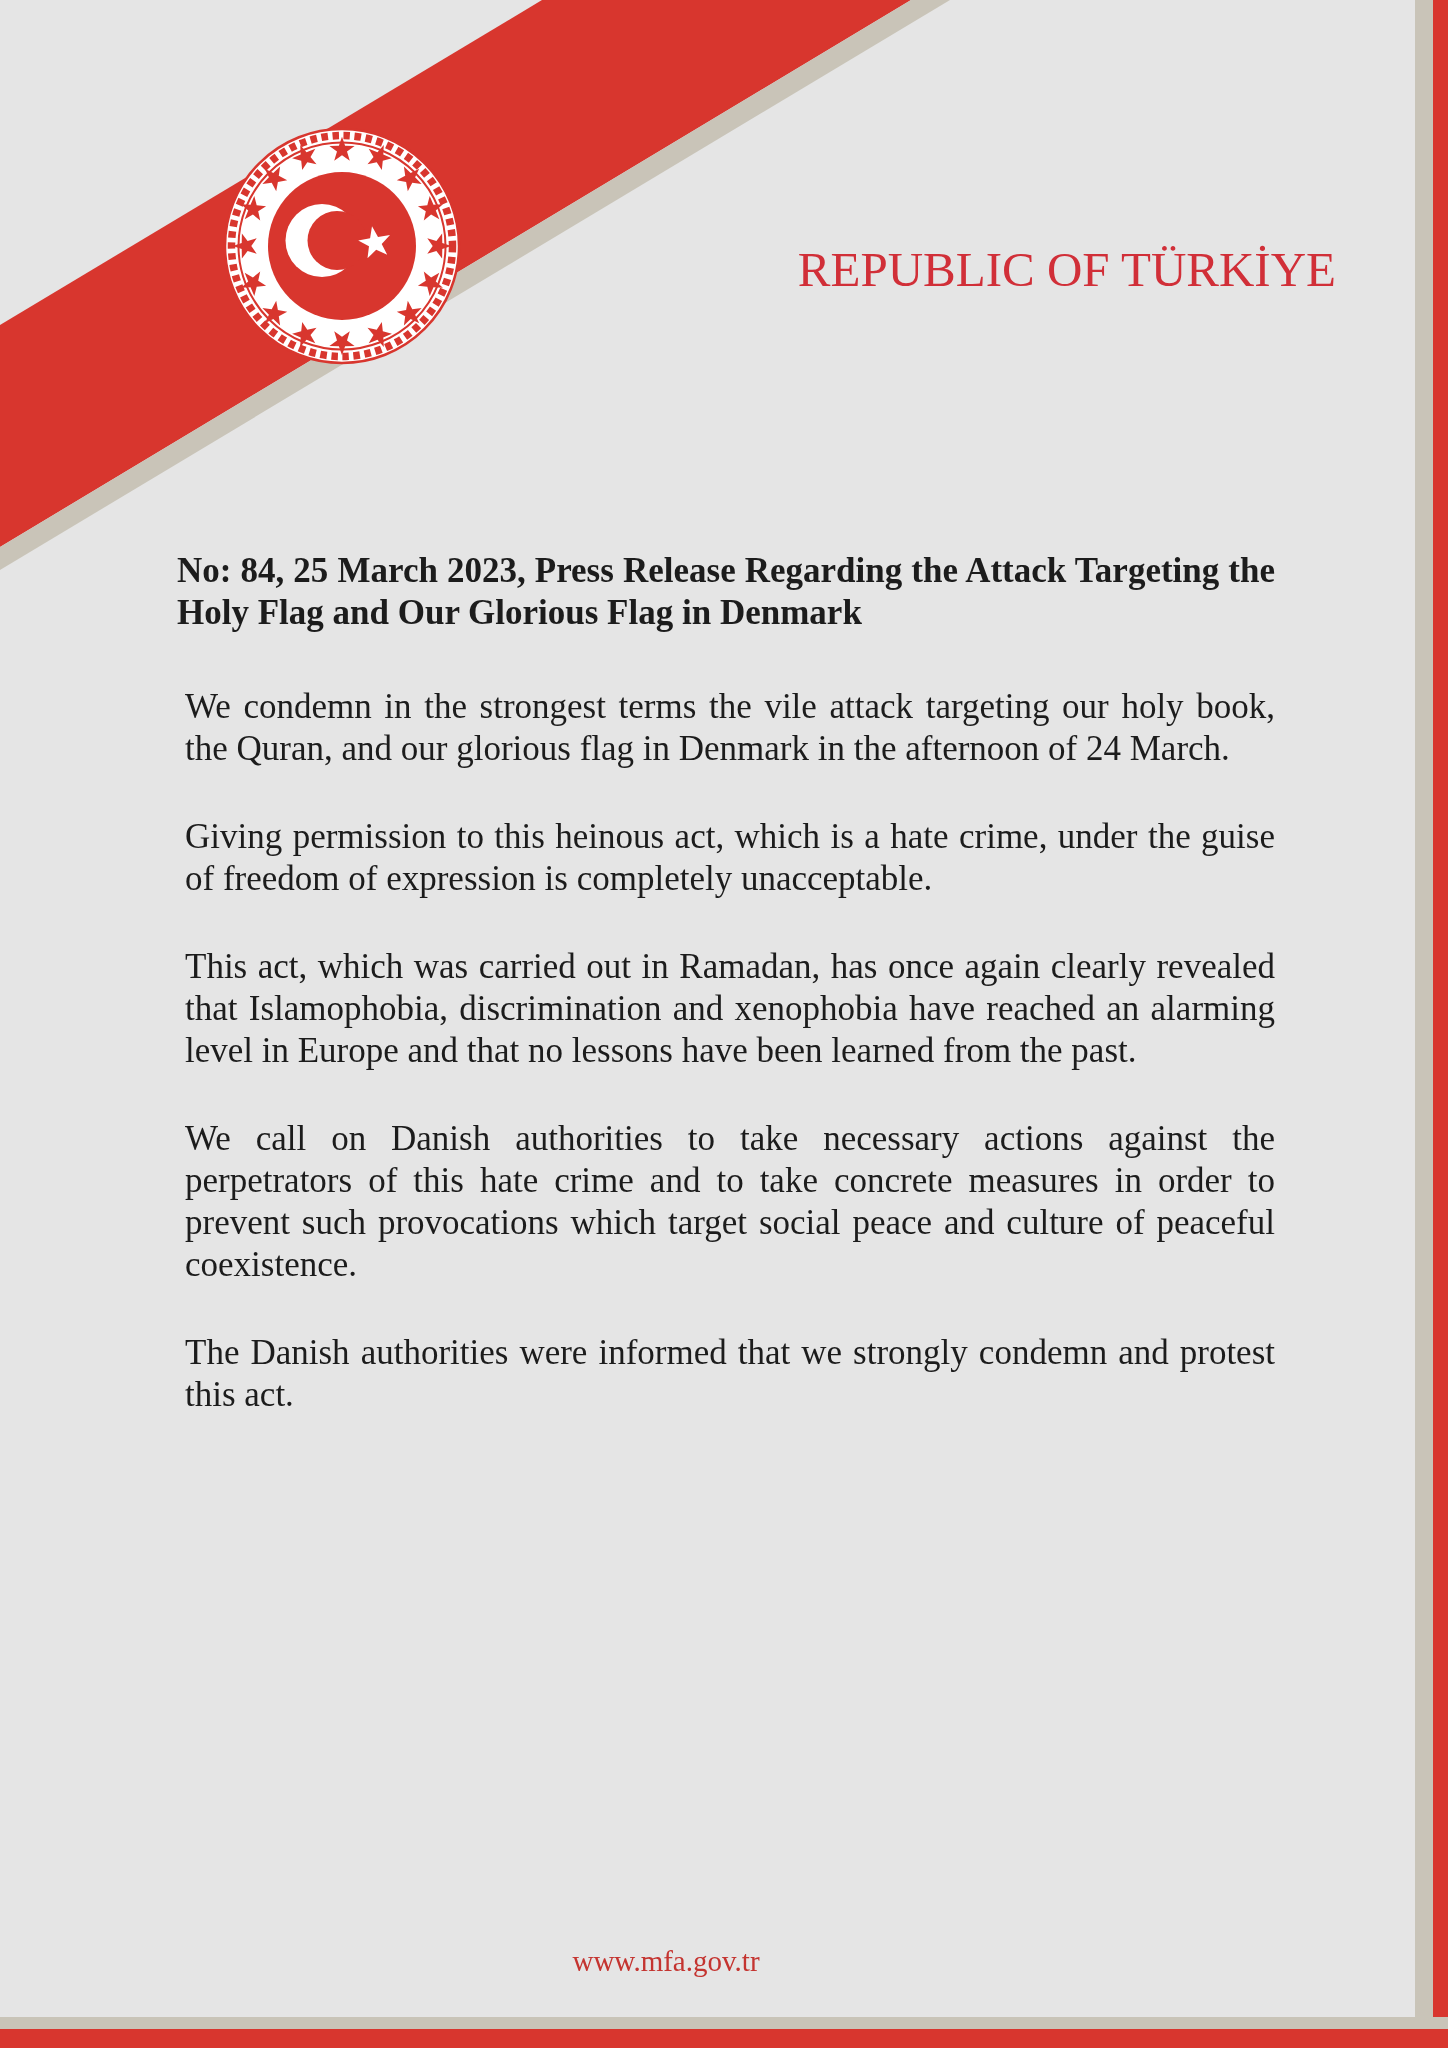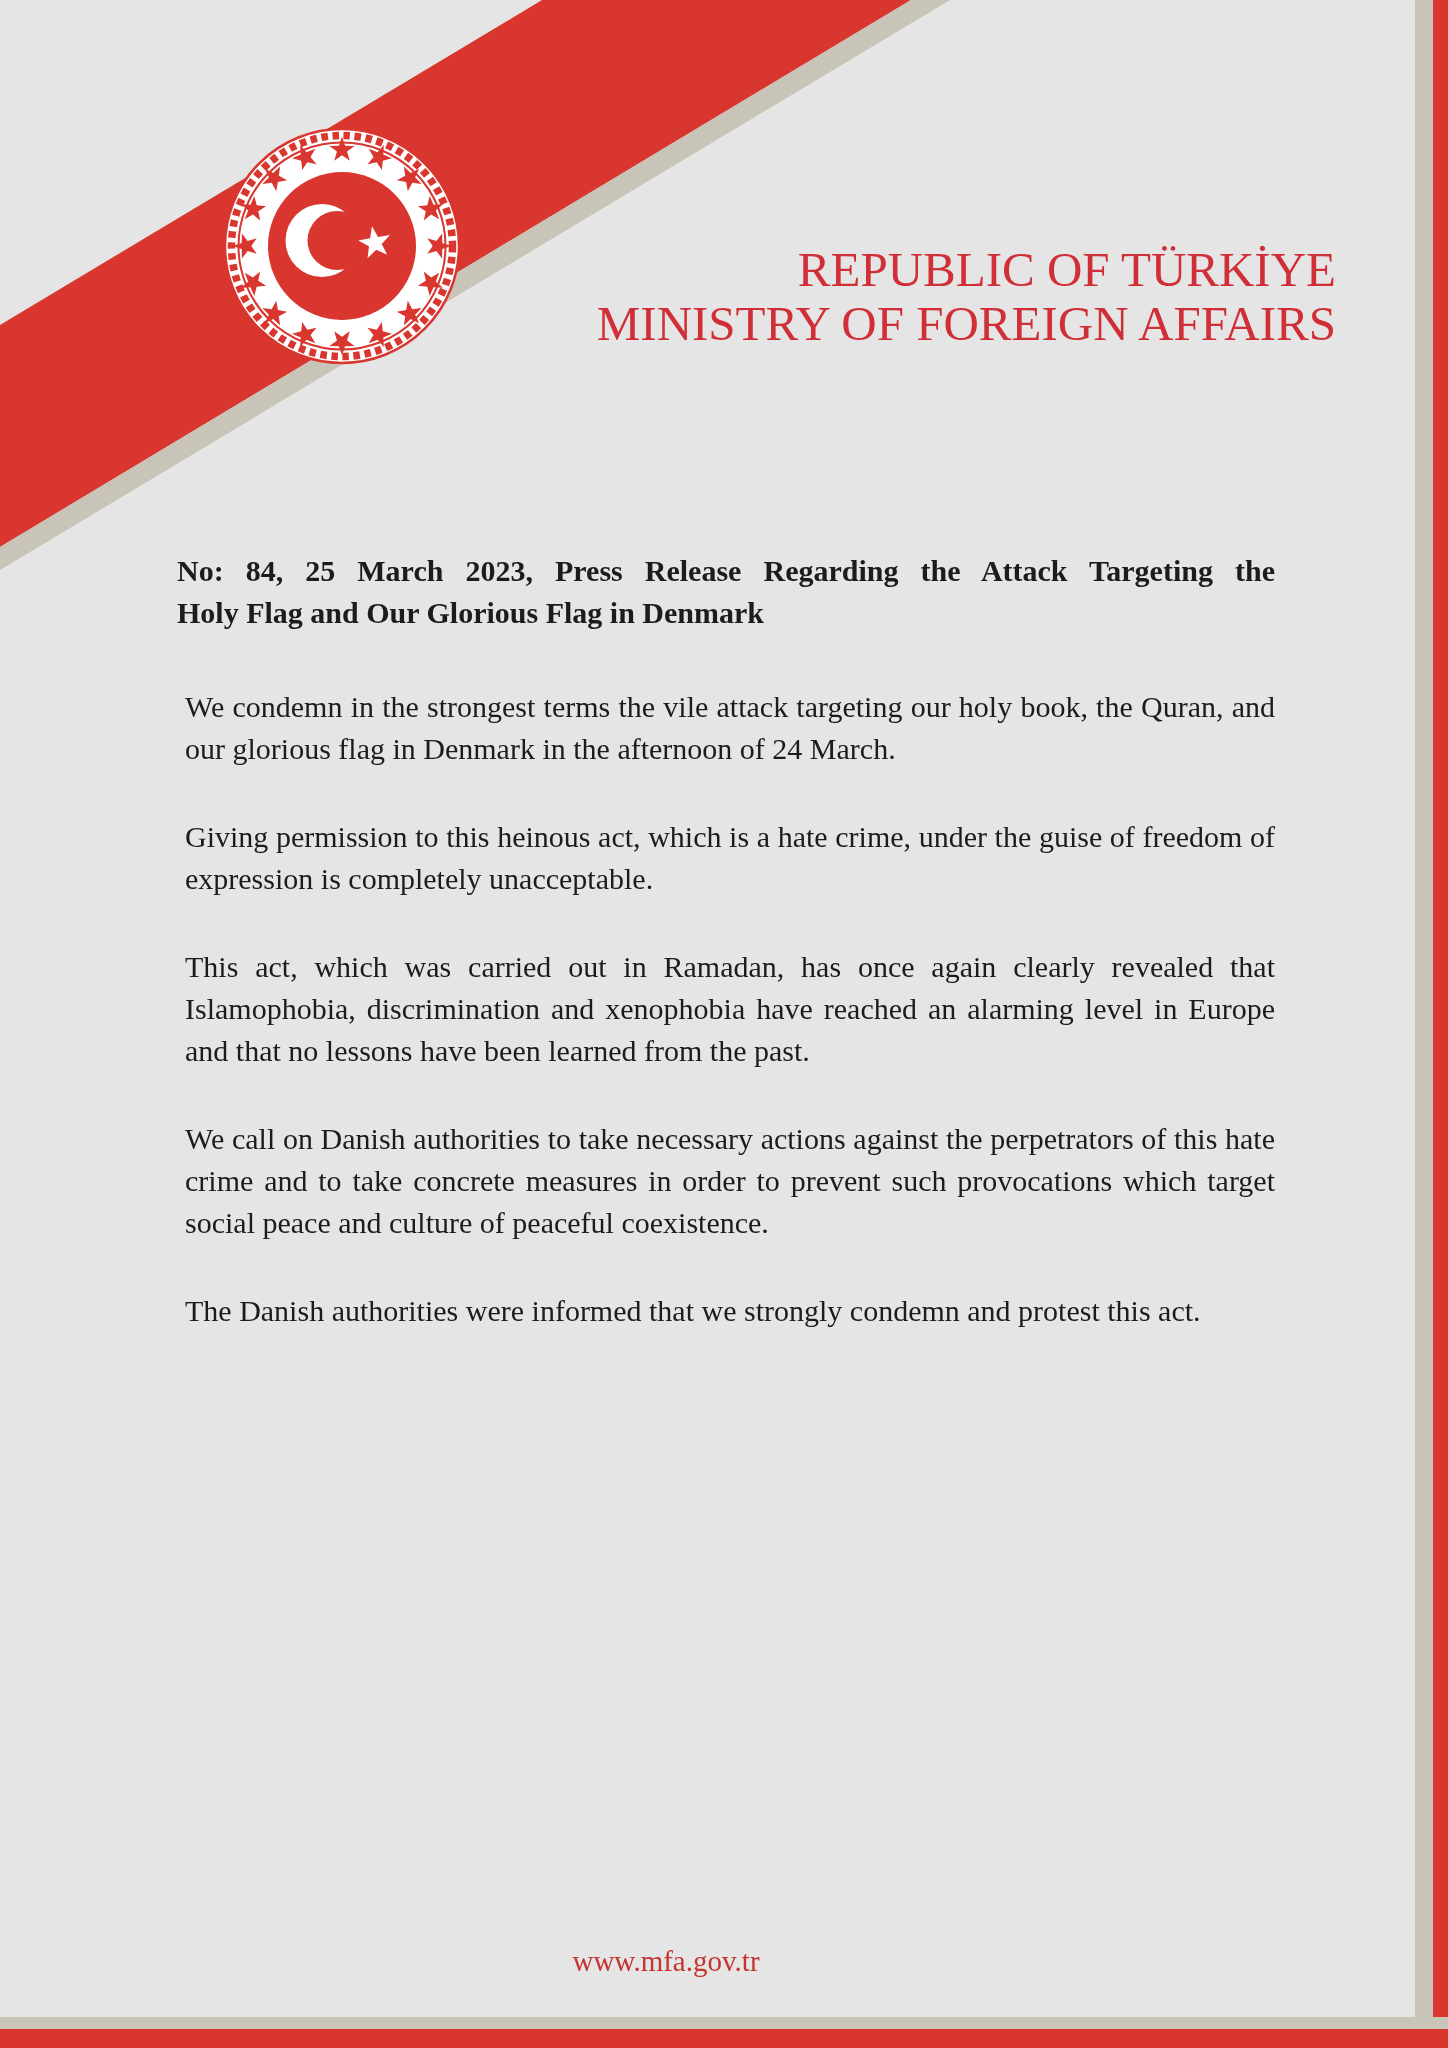--- a/index.html
+++ b/index.html
@@ -13,21 +13,21 @@
   .bg{position:absolute;left:0;top:0;width:1448px;height:2048px;display:block;}
   .header{
     position:absolute;top:243px;right:112px;
     text-align:right;
     font-size:49px;line-height:54px;
     color:#d12f38;
     white-space:nowrap;
   }
   .content{
     position:absolute;left:177px;top:550px;width:1098px;
-    font-size:30px;line-height:42px;
+    font-size:35px;line-height:42px;
     color:#1c1c1c;
     text-align:justify;
   }
   .title{font-weight:bold;margin:0 0 52px 0;}
   .title .tl1{text-align:justify;text-align-last:justify;}
   .title .tl2{text-align:left;}
   .content p{margin:0 0 46px 8px;}
   .footer{
     position:absolute;left:0;top:1943px;width:1332px;
     text-align:center;
@@ -76,21 +76,20 @@
         </g>
       <circle cx="342" cy="246" r="74" fill="#d8362e"></circle>
       <circle cx="322" cy="240.5" r="36.5" fill="#ffffff"></circle>
       <circle cx="337" cy="240.5" r="29.5" fill="#d8362e"></circle>
       <polygon id="crescent-star" fill="#ffffff" points="372.0,226.3 378.0,236.9 390.0,235.0 381.7,243.9 387.2,254.8 376.2,249.7 367.5,258.3 369.0,246.2 358.2,240.6 370.1,238.3"></polygon>
     </g>
   </svg>
 
   <div class="header">
     <div>REPUBLIC OF TÜRKİYE</div>
-    <div>MINISTRY OF FOREIGN AFFAIRS</div>
   </div>
 
   <div class="content">
     <div class="title">
       <div class="tl1">No: 84, 25 March 2023, Press Release Regarding the Attack Targeting the</div>
       <div class="tl2">Holy Flag and Our Glorious Flag in Denmark</div>
     </div>
     <div id="paragraphs">
         <p>We condemn in the strongest terms the vile attack targeting our holy book, the Quran, and our glorious flag in Denmark in the afternoon of 24 March.</p>
         <p>Giving permission to this heinous act, which is a hate crime, under the guise of freedom of expression is completely unacceptable.</p>

